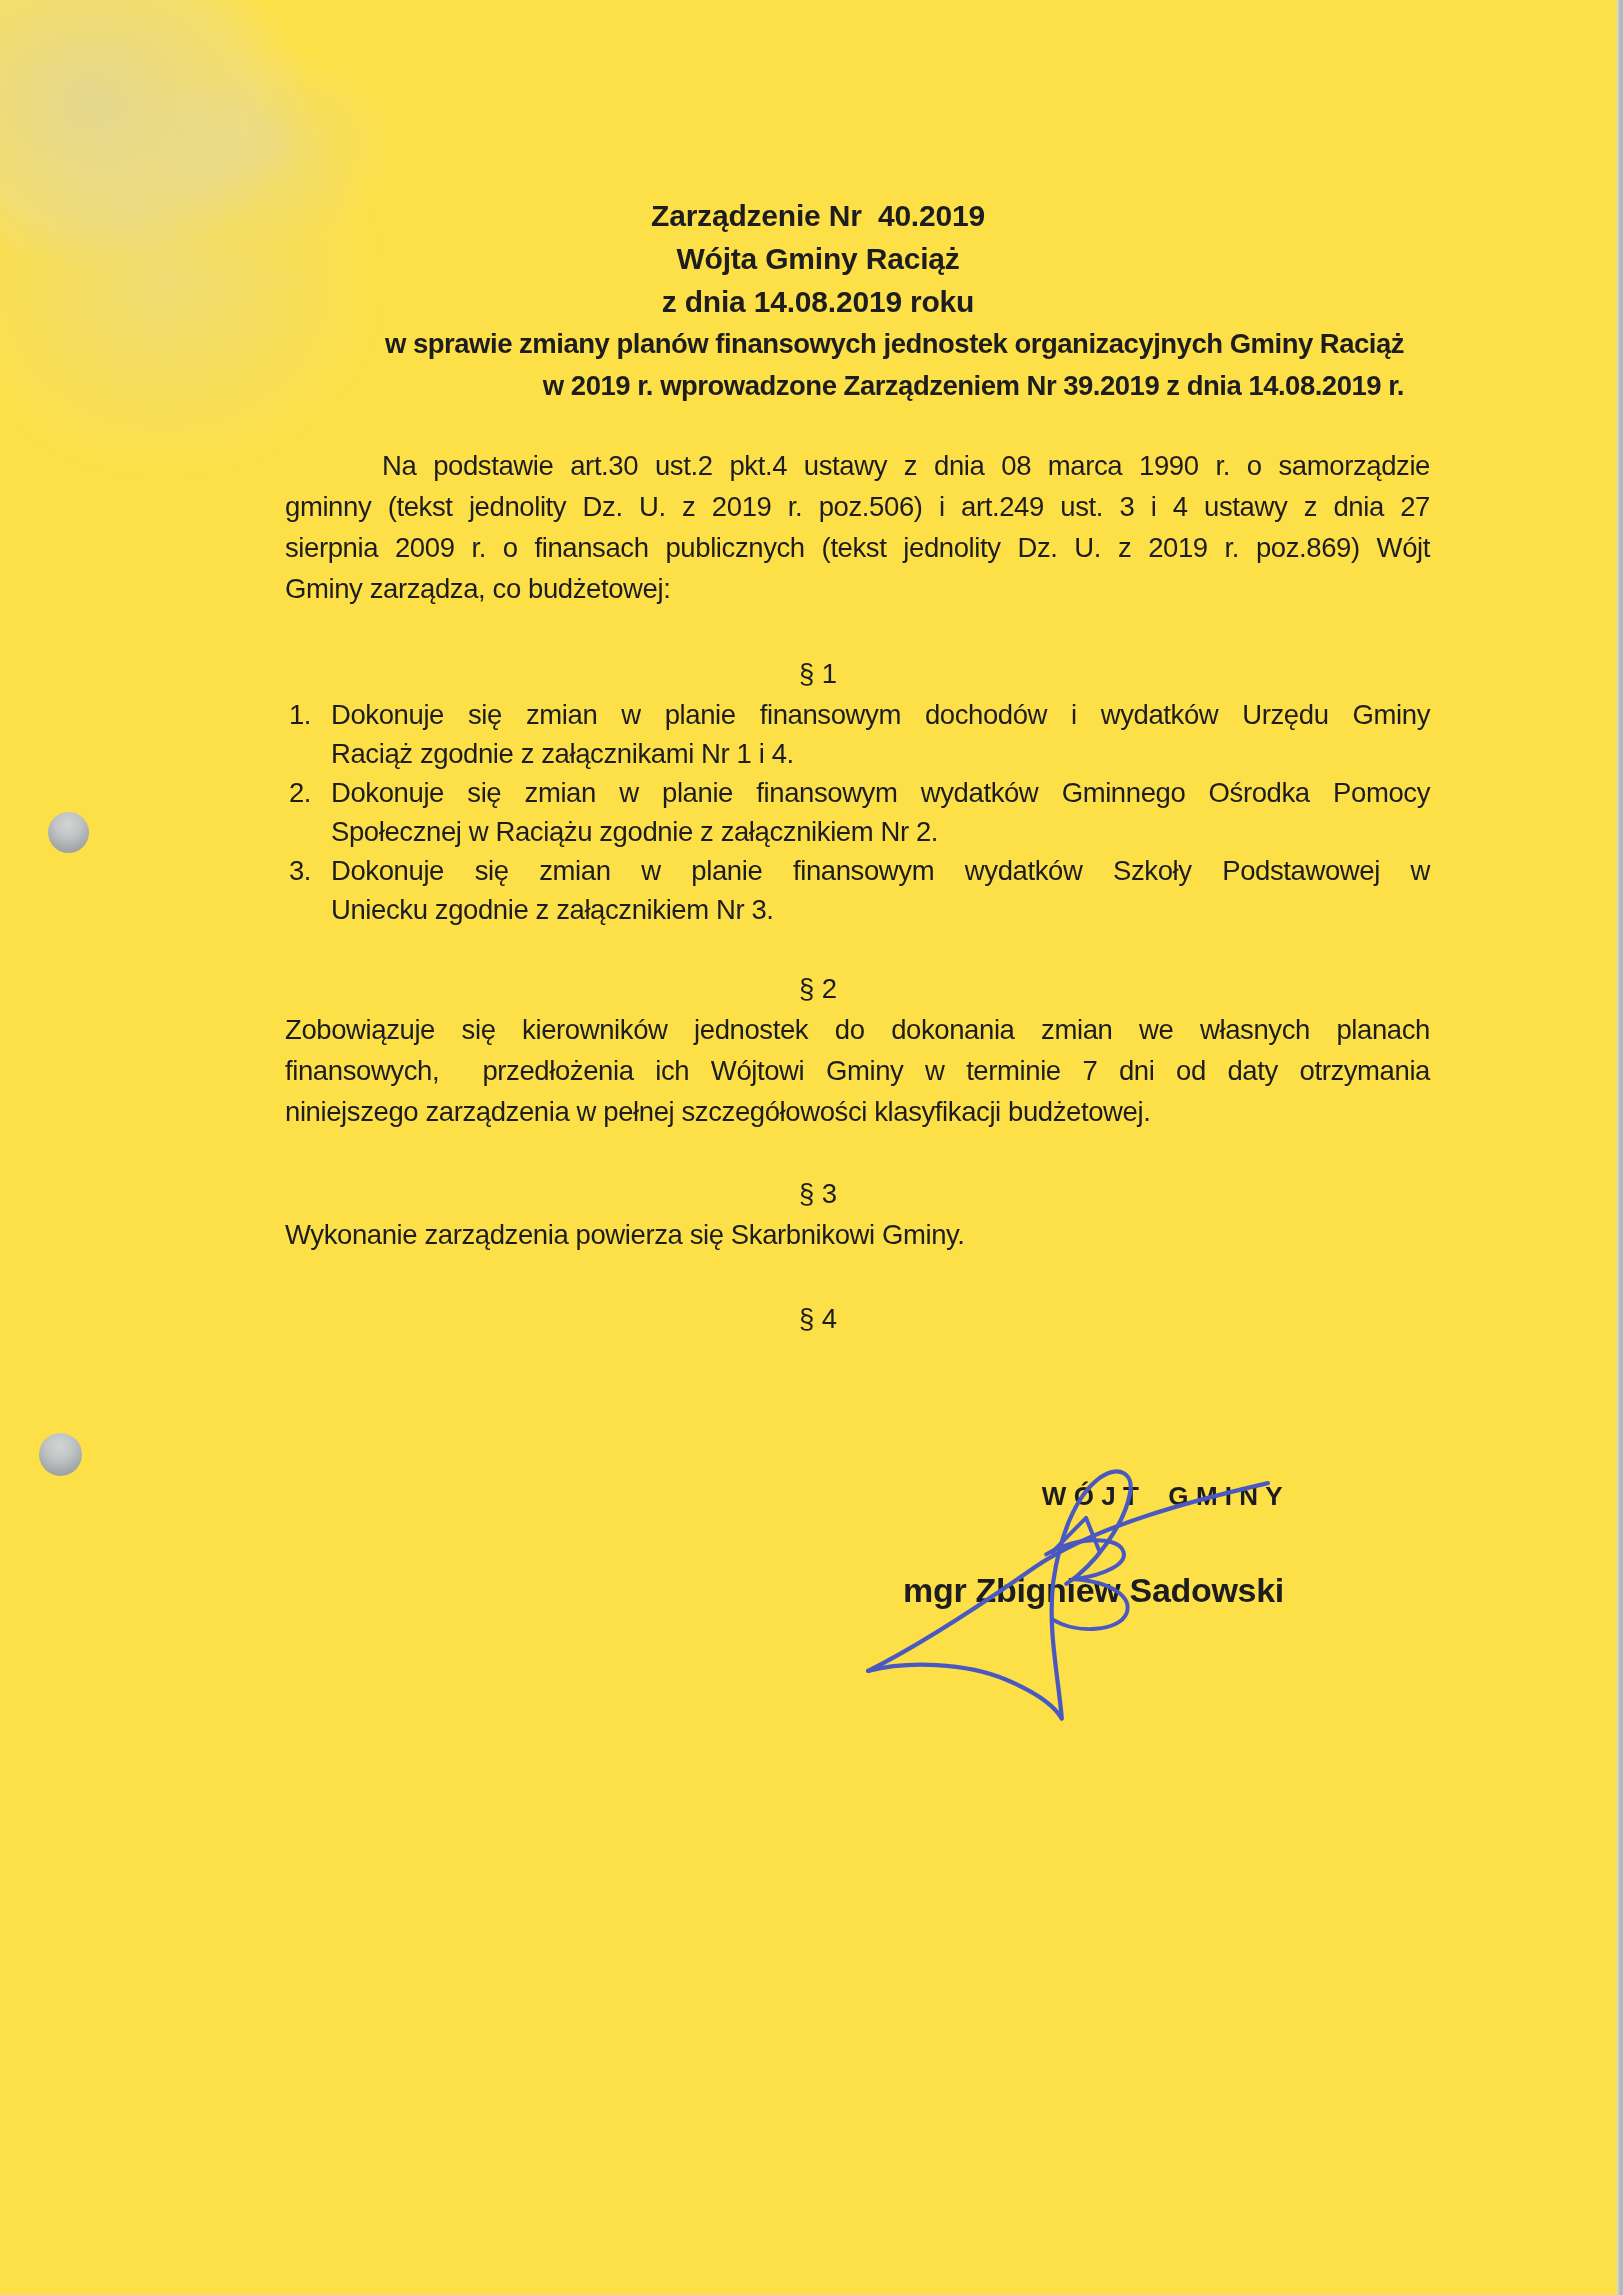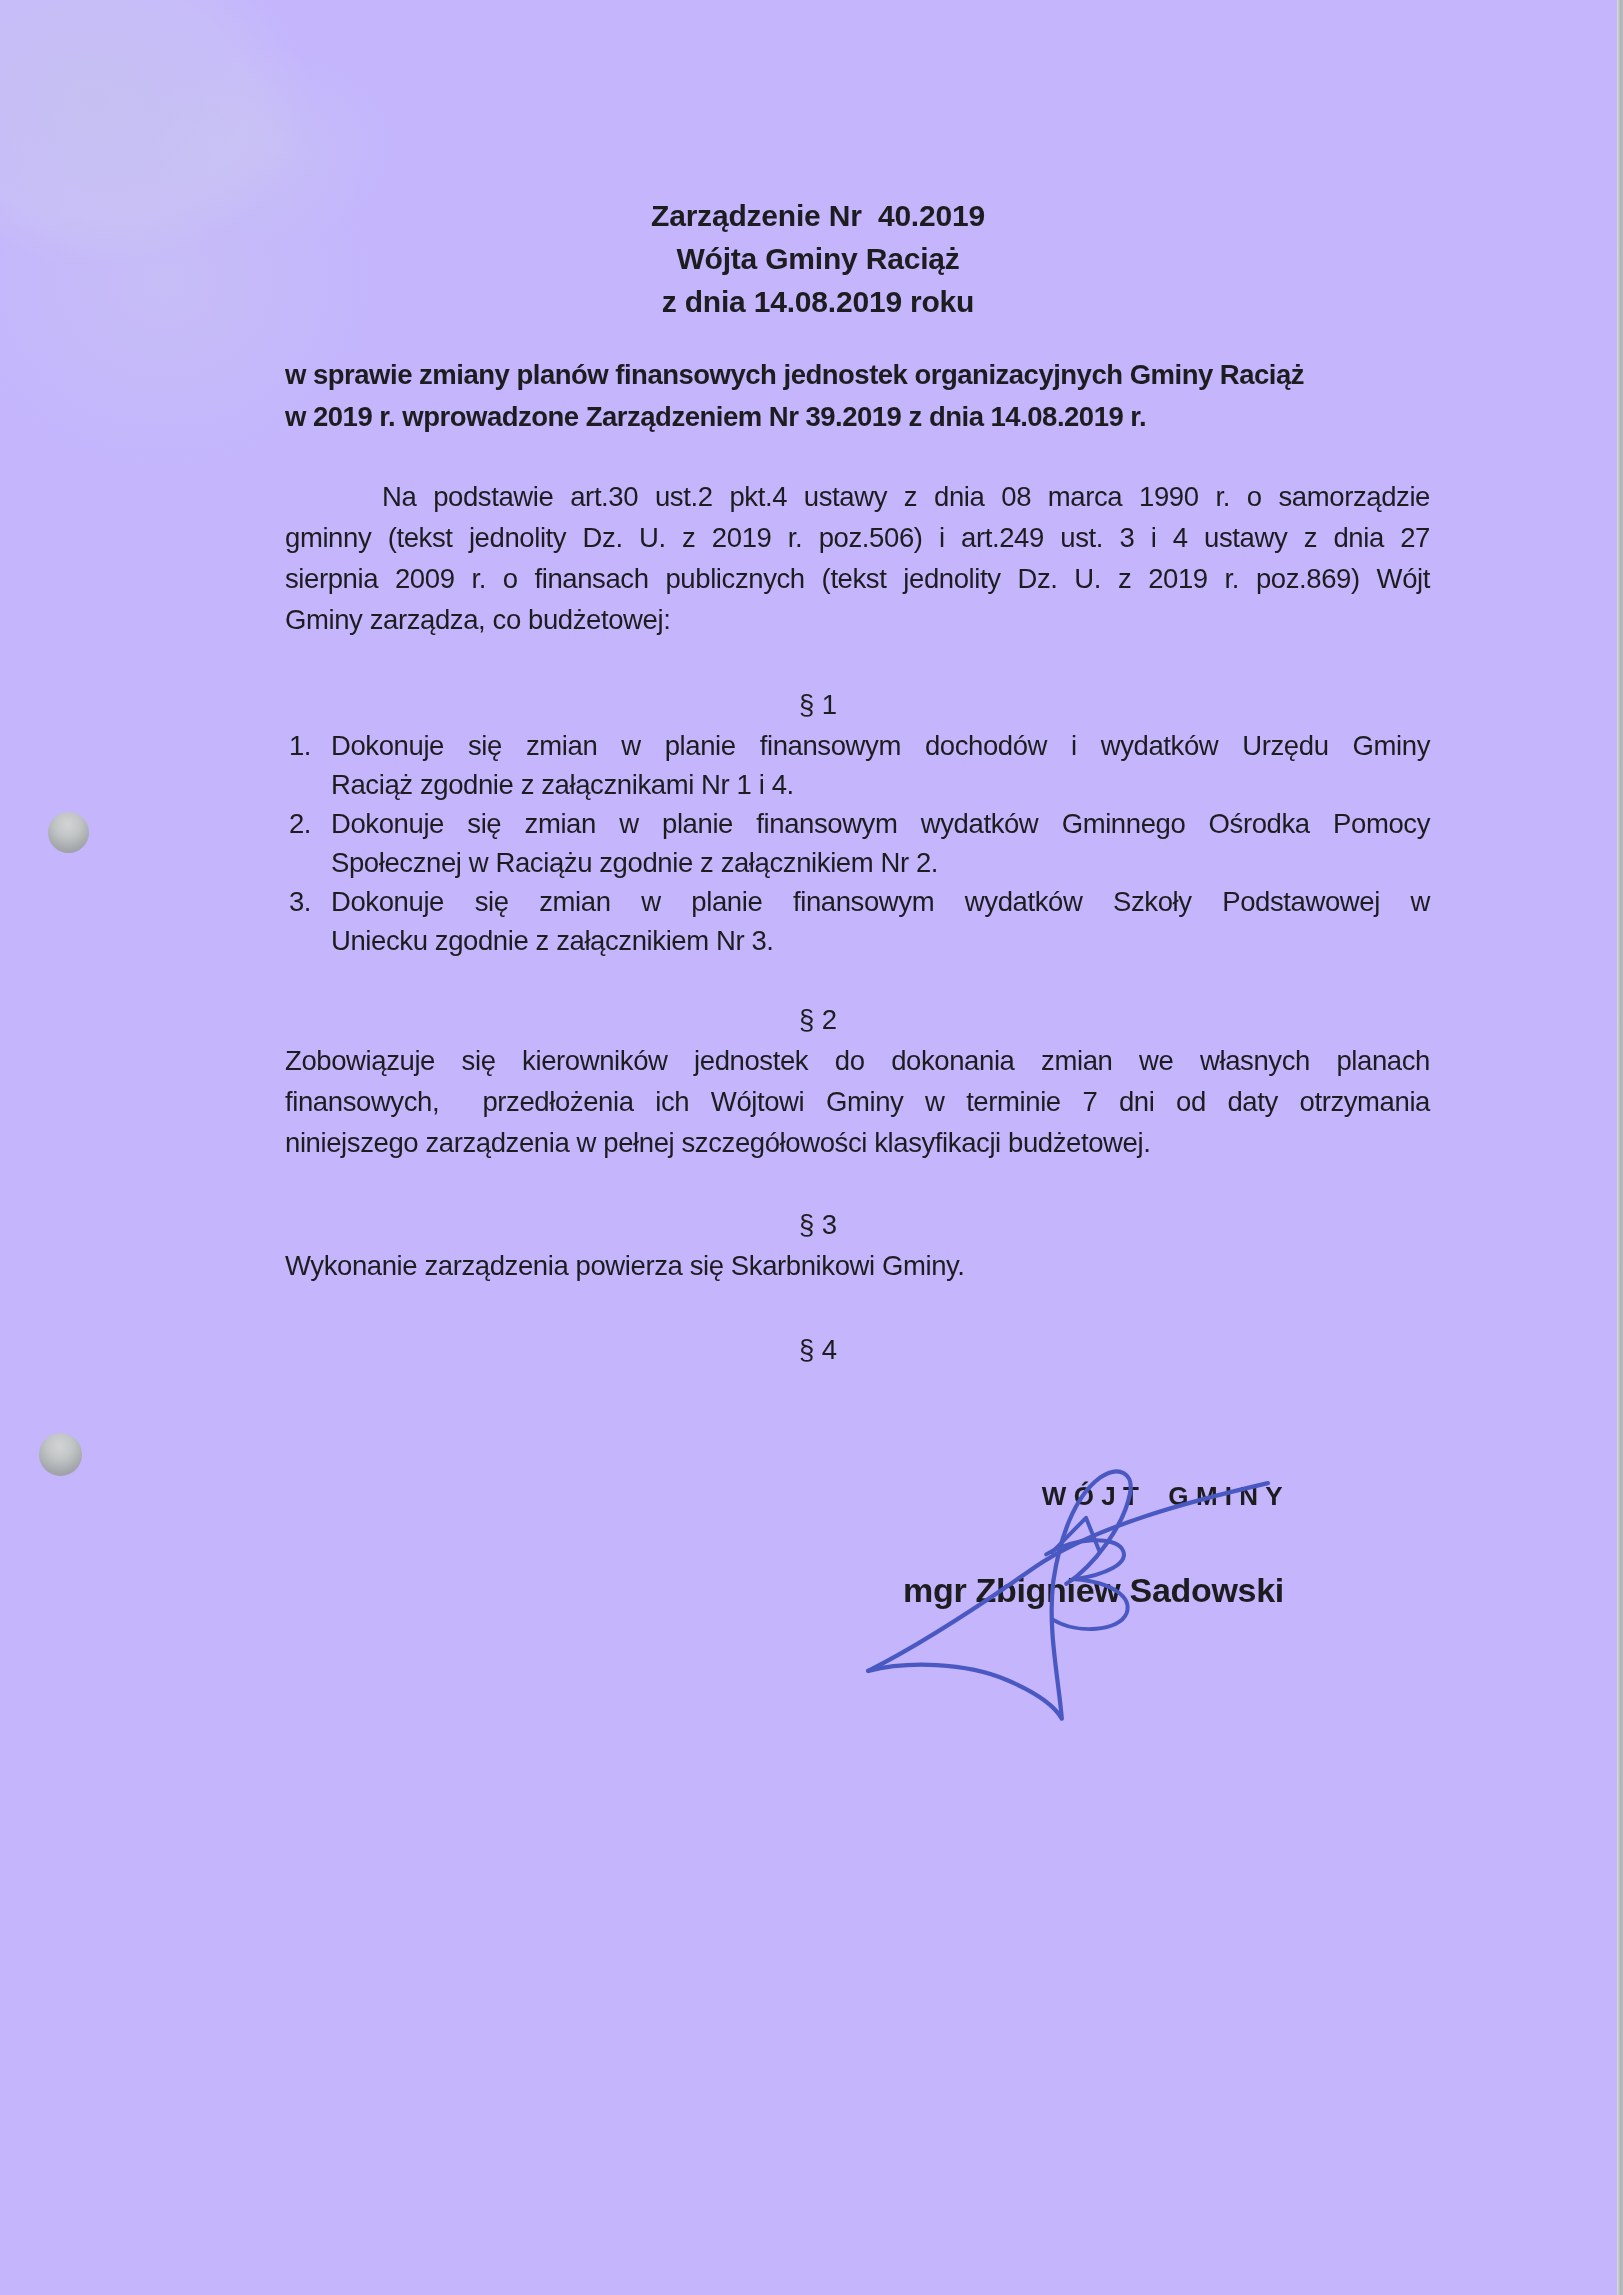--- a/index.html
+++ b/index.html
@@ -1,20 +1,20 @@
 <!DOCTYPE html>
 <html style="font-size:10.5px"><head>
 <meta charset="utf-8">
 <style>
   html, body { margin: 0; padding: 0; background: #e8e8e8; }
   .page {
     position: relative;
     width: 1623px;
     height: 2295px;
-    background: #c4b5fd;
+    background: #fde047;
     overflow: hidden;
     font-family: "Liberation Sans", sans-serif;
     color: #1d1d1f;
   }
   
   .smudge {
     position: absolute; left: 0; top: 0; width: 511px; height: 563px;
     background:
       radial-gradient(ellipse 281px 216px at 92px 98px, rgba(199,205,228,0.45), rgba(210,215,234,0.22) 55%, transparent 78%),
       radial-gradient(ellipse 314px 281px at 164px 281px, rgba(205,210,230,0.28), transparent 72%),
@@ -39,22 +39,22 @@
   }
   .t { white-space: pre-wrap; }
   .j { text-align: justify; text-align-last: justify; }
 
   .title-block {
     margin-top: 194px; margin-right: 79px;
     text-align: center; font-weight: bold;
     font-size: 30px; line-height: 43px; letter-spacing: -0.2px;
   }
   .subject-block {
-    margin-top: 31px; margin-right: 26px;
-    text-align: left; font-weight: bold;
+    margin-right: 26px;
+    text-align: right; font-weight: bold;
     font-size: 27.5px; line-height: 42px; letter-spacing: -0.5px;
   }
   .bodytext { font-size: 27.5px; line-height: 41px; letter-spacing: -0.4px; }
   .preamble { margin-top: 38px; }
   .indent1 { padding-left: 97px; }
 
   .sec-head {
     text-align: center; margin-right: 79px;
     font-size: 27.5px; line-height: 41px;
   }

